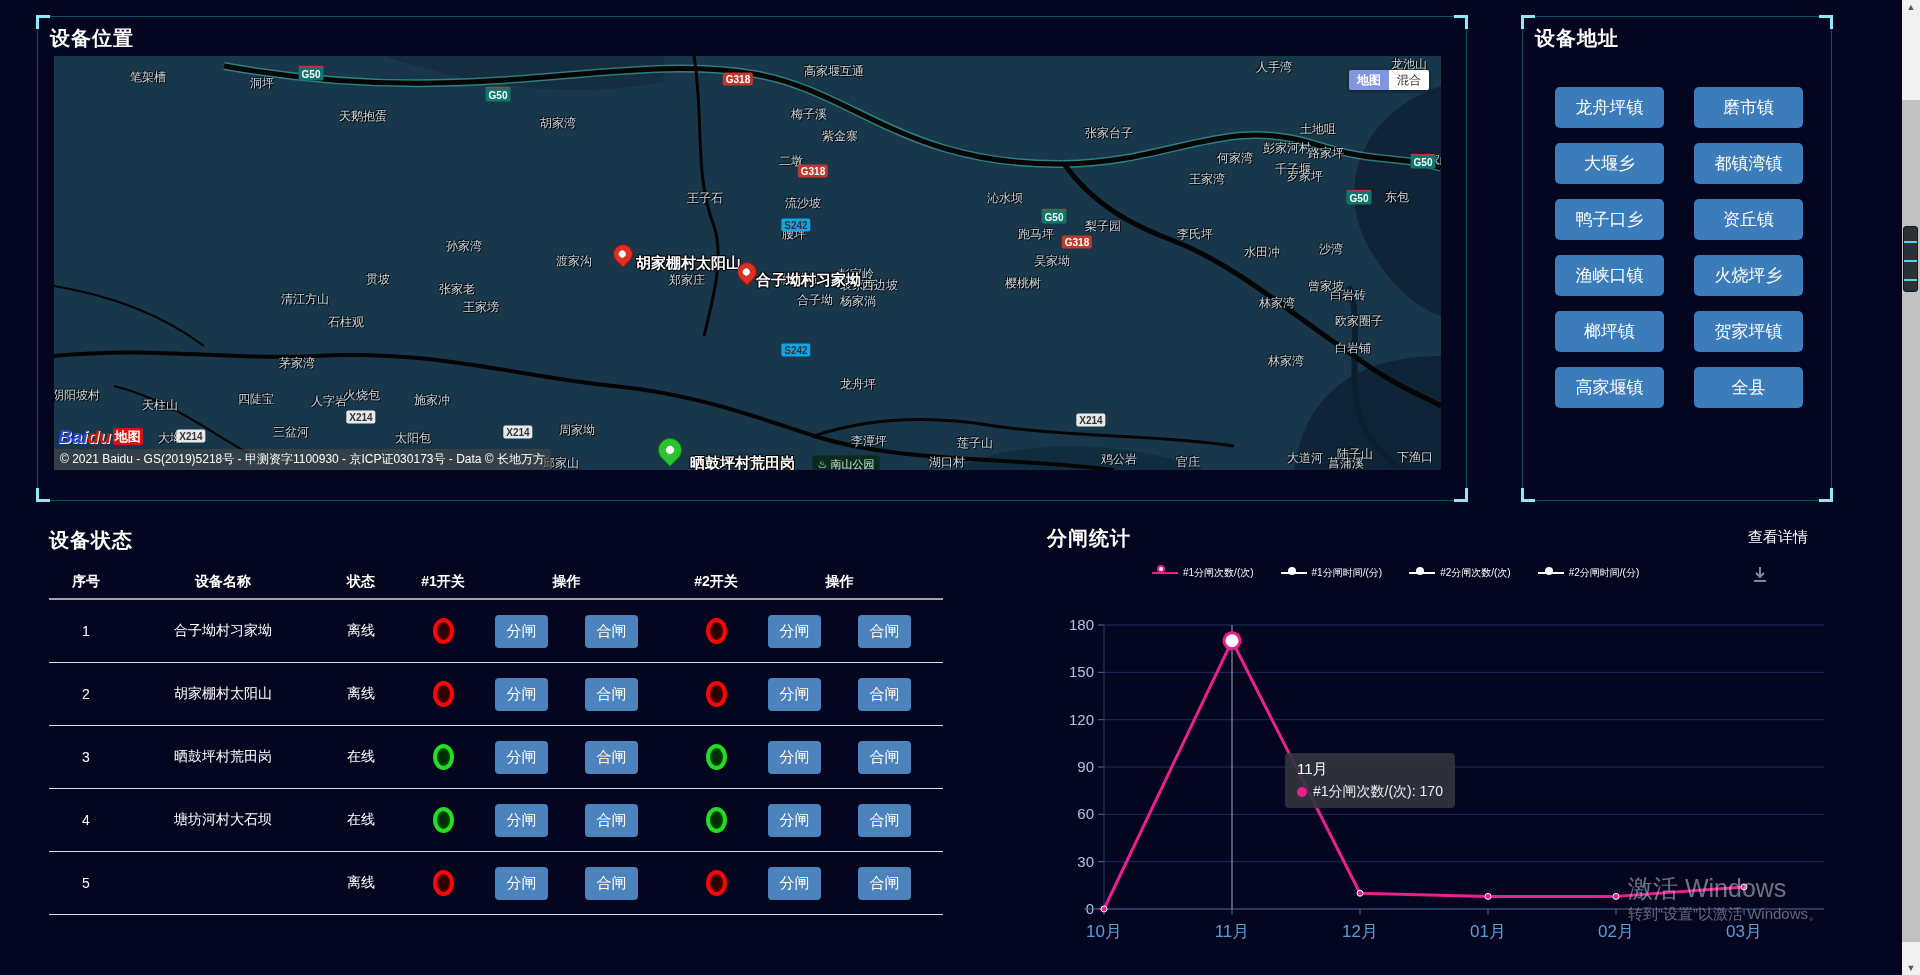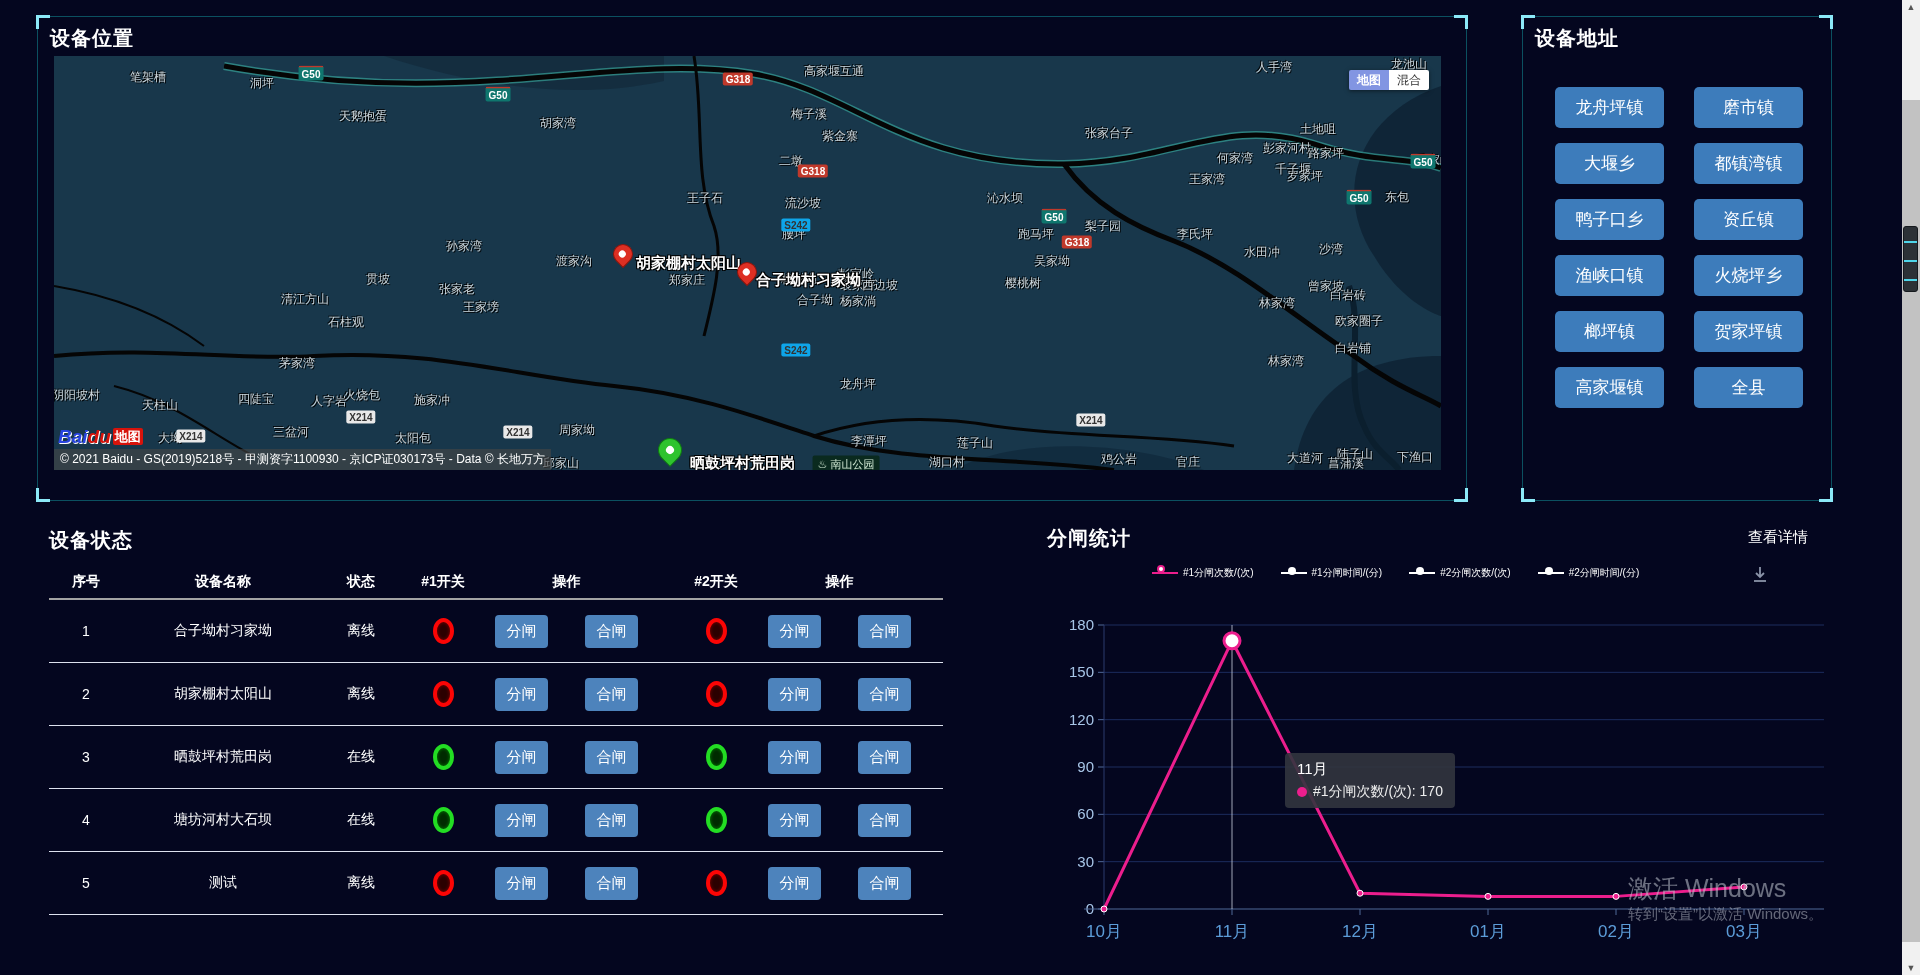--- a/index.html
+++ b/index.html
@@ -359,21 +359,20 @@
         </div>
         <div class="cell c6a">
           <div class="op-btn">分闸</div>
         </div>
         <div class="cell c6b">
           <div class="op-btn">合闸</div>
         </div>
       </div>
       <div class="t-row">
         <div class="cell c0">5</div>
-        <div class="cell c1">测试</div>
         <div class="cell c2">离线</div>
         <div class="cell c3">
           <span class="ind red"></span>
         </div>
         <div class="cell c4a">
           <div class="op-btn">分闸</div>
         </div>
         <div class="cell c4b">
           <div class="op-btn">合闸</div>
         </div>

